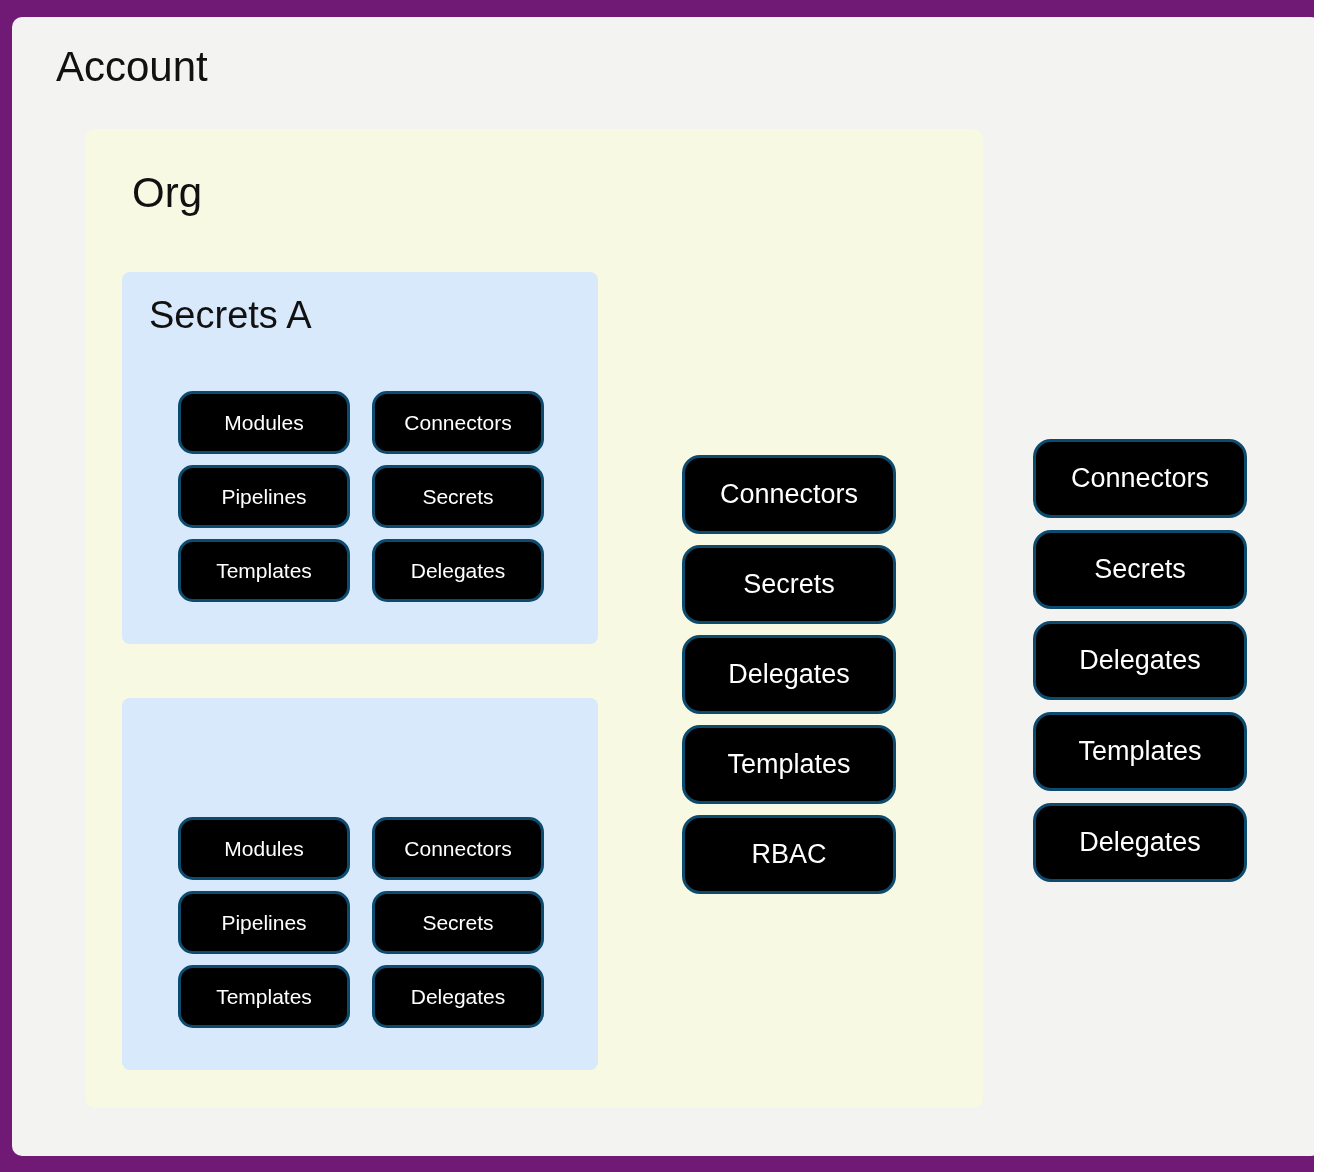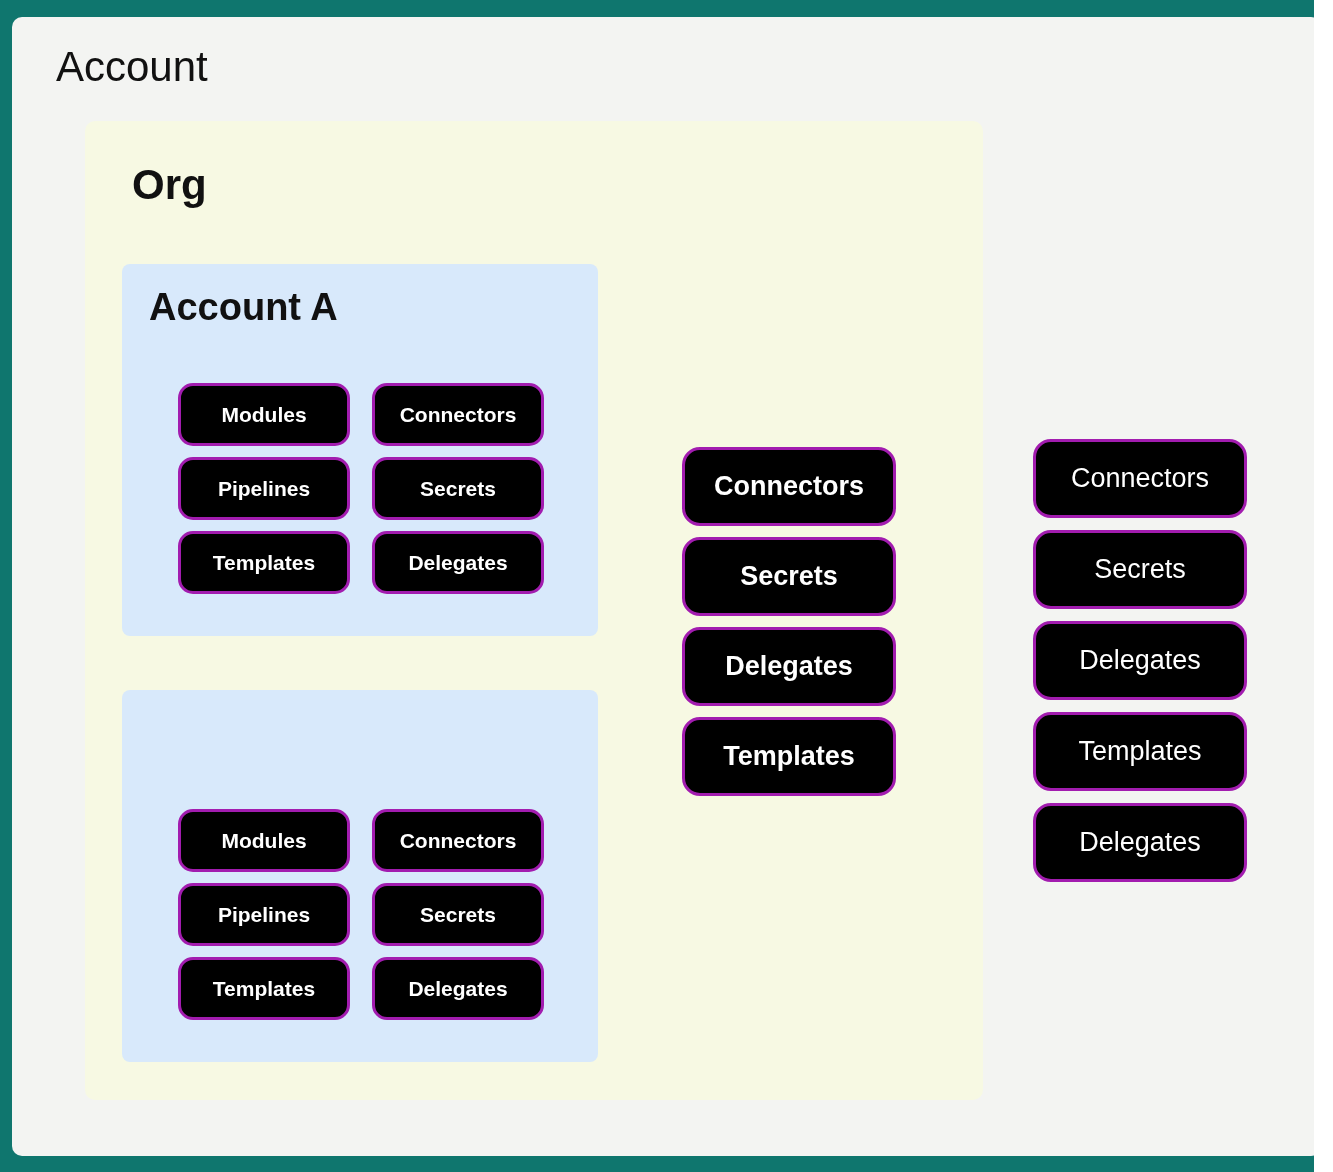--- a/index.html
+++ b/index.html
@@ -5,21 +5,21 @@
   html, body {
     margin: 0;
     padding: 0;
     background: #ffffff;
     font-family: "Liberation Sans", sans-serif;
   }
   .canvas {
     position: relative;
     width: 1314px;
     height: 1172px;
-    background: #0f766e;
+    background: #701a75;
     overflow: hidden;
   }
   .account-box {
     position: absolute;
     left: 12px;
     top: 17px;
     width: 1309px;
     height: 1139px;
     background: #f3f4f2;
     border-radius: 10px;
@@ -28,26 +28,25 @@
     position: absolute;
     left: 44px;
     top: 26px;
     font-size: 42px;
     line-height: 1.15;
     color: #111111;
   }
   .org-box {
     position: absolute;
     left: 73px;
-    top: 104px;
+    top: 112px;
     width: 898px;
     height: 979px;
     background: #f7f9e3;
     border-radius: 10px;
-    font-weight: bold;
   }
   .org-title {
     position: absolute;
     left: 47px;
     top: 40px;
     font-size: 42px;
     line-height: 1.15;
     color: #111111;
   }
   .project-box {
@@ -74,21 +73,21 @@
     top: 119px;
     display: grid;
     grid-template-columns: 172px 172px;
     grid-auto-rows: 63px;
     column-gap: 22px;
     row-gap: 11px;
   }
   .pill {
     box-sizing: border-box;
     background: #000000;
-    border: 3px solid #a21caf;
+    border: 3px solid #0c4a6e;
     color: #ffffff;
     display: flex;
     align-items: center;
     justify-content: center;
     text-align: center;
     white-space: nowrap;
   }
   .pill-sm {
     width: 172px;
     height: 63px;
@@ -122,21 +121,21 @@
 <body>
 
 <div class="canvas">
   <div class="account-box">
     <div class="account-title">Account</div>
 
     <div class="org-box">
       <div class="org-title">Org</div>
 
       <div class="project-box project-a">
-        <div class="project-title">Account A</div>
+        <div class="project-title">Secrets A</div>
         <div class="pill-grid">
           <div class="pill pill-sm">Modules</div>
           <div class="pill pill-sm">Connectors</div>
           <div class="pill pill-sm">Pipelines</div>
           <div class="pill pill-sm">Secrets</div>
           <div class="pill pill-sm">Templates</div>
           <div class="pill pill-sm">Delegates</div>
         </div>
       </div>
 
@@ -149,20 +148,21 @@
           <div class="pill pill-sm">Templates</div>
           <div class="pill pill-sm">Delegates</div>
         </div>
       </div>
 
       <div class="org-pill-column">
         <div class="pill pill-lg">Connectors</div>
         <div class="pill pill-lg">Secrets</div>
         <div class="pill pill-lg">Delegates</div>
         <div class="pill pill-lg">Templates</div>
+        <div class="pill pill-lg">RBAC</div>
       </div>
     </div>
 
     <div class="account-pill-column">
       <div class="pill pill-lg">Connectors</div>
       <div class="pill pill-lg">Secrets</div>
       <div class="pill pill-lg">Delegates</div>
       <div class="pill pill-lg">Templates</div>
       <div class="pill pill-lg">Delegates</div>
     </div>

